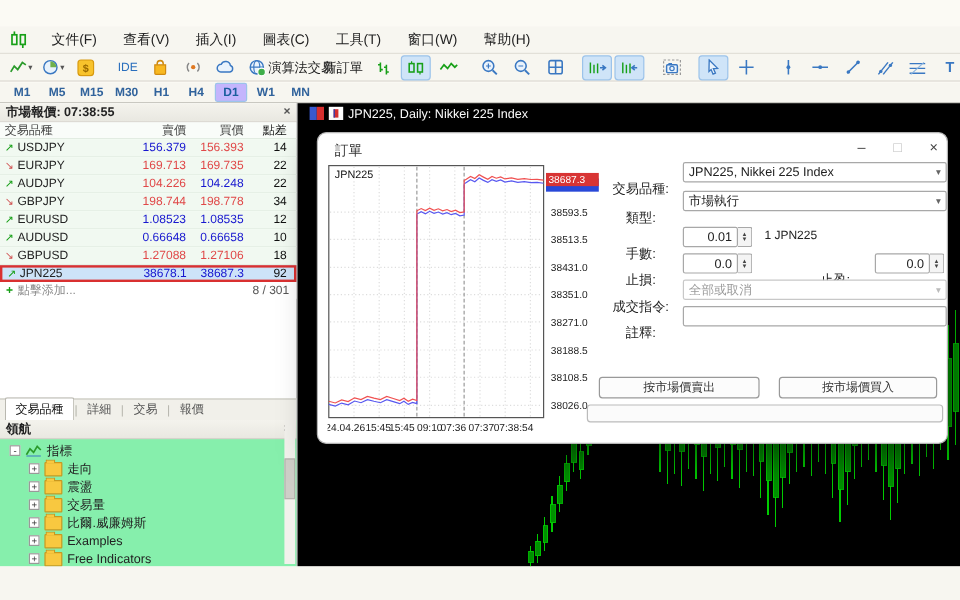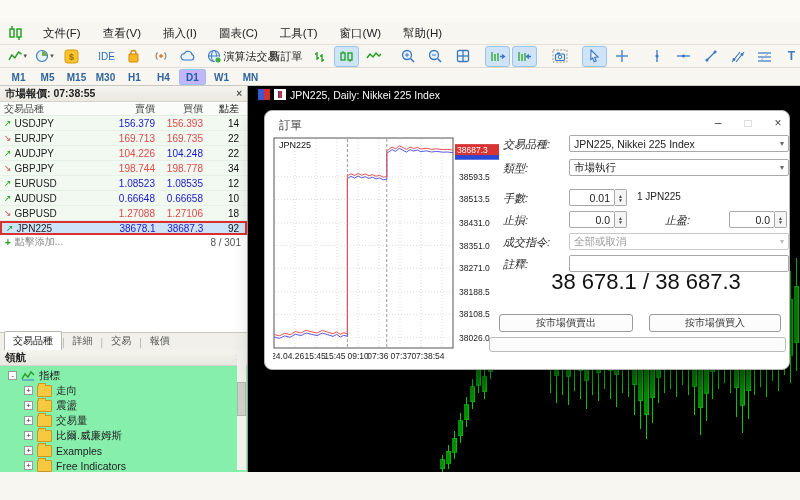--- a/index.html
+++ b/index.html
@@ -54,21 +54,21 @@
   .cticon1 b{flex:1;} 
   .cticon2{width:12px;height:11px;background:#fff;display:flex;align-items:center;justify-content:center;}
   .cticon2 i{display:block;width:3px;height:7px;background:#d83030;border-left:1px solid #2040c0;}
   
   .dialog{position:absolute;left:264px;top:110px;width:524px;height:258px;background:#fff;border:1px solid #b5b5b5;border-radius:8px;box-shadow:0 10px 28px rgba(0,0,0,0.5);}
   .dlgtitle{position:absolute;left:14px;top:7px;font-size:11.5px;color:#333;text-align:center;}
   .dlgctrl{position:absolute;top:5px;font-size:12px;color:#444;width:22px;text-align:center;}
   .dlgctrl.dis{color:#c0c0c0;}
   .tickchart{position:absolute;left:8px;top:26px;}
   .formrow{position:absolute;left:238px;width:286px;height:17px;}
-  .flabel{position:absolute;left:0;width:62px;text-align:left;font-size:11px;color:#222;top:2px;font-style:italic;}
+  .flabel{position:absolute;left:0;width:62px;text-align:center;font-size:11px;color:#222;top:15px;}
   .fselect{position:absolute;left:66px;top:0;width:220px;height:17px;border:1px solid #a8a8a8;border-radius:2px;background:#fff;box-sizing:border-box;font-size:10.5px;display:flex;align-items:center;padding:0 4px;}
   .fselect .chev{margin-left:auto;color:#666;font-size:8px;}
   .fselect.dis{color:#9a9a9a;border-color:#c8c8c8;}
   .finput{position:absolute;top:0;height:17px;border:1px solid #a8a8a8;border-radius:2px;background:#fff;box-sizing:border-box;font-size:10.5px;text-align:right;padding:0 4px;display:flex;align-items:center;justify-content:flex-end;}
   .spin{position:absolute;top:0;width:12px;height:17px;border:1px solid #a8a8a8;border-left:none;border-radius:0 2px 2px 0;box-sizing:border-box;display:flex;flex-direction:column;align-items:center;justify-content:center;background:#f4f4f4;font-size:5px;color:#444;line-height:4px;}
   .fhint{position:absolute;left:134px;top:2px;font-size:10px;color:#222;}
   .bigprice{position:absolute;left:238px;top:158px;width:286px;text-align:center;font-size:22px;color:#111;}
   .obtn{position:absolute;top:203px;height:16px;border:1px solid #999;border-radius:3px;background:#fcfcfc;font-size:10px;color:#333;display:flex;align-items:center;justify-content:center;}
   .widebar{position:absolute;left:224px;top:226px;width:295px;height:13px;border:1px solid #bbb;border-radius:3px;background:#fbfbfb;}
   .botstrip{position:absolute;left:0;top:472px;width:800px;height:28px;background:#f7f6f0;}
@@ -690,21 +690,20 @@
         <span class="chev" style="color:#bbb;">▾</span>
       </div>
     </div>
     <div class="formrow" style="top:144px;">
       <span class="flabel">註釋:</span>
       <div class="finput" style="left:66px;width:220px;justify-content:flex-start;">
           <span></span>
         </div>
     </div>
 
-    <div class="bigprice">38 678.1 / 38 687.3</div>
 
     <div class="obtn" style="left:234px;width:132px;">
         <span>按市場價賣出</span>
       </div>
     <div class="obtn" style="left:384px;width:130px;">
         <span>按市場價買入</span>
       </div>
     <div class="widebar"></div>
   </div>
 

